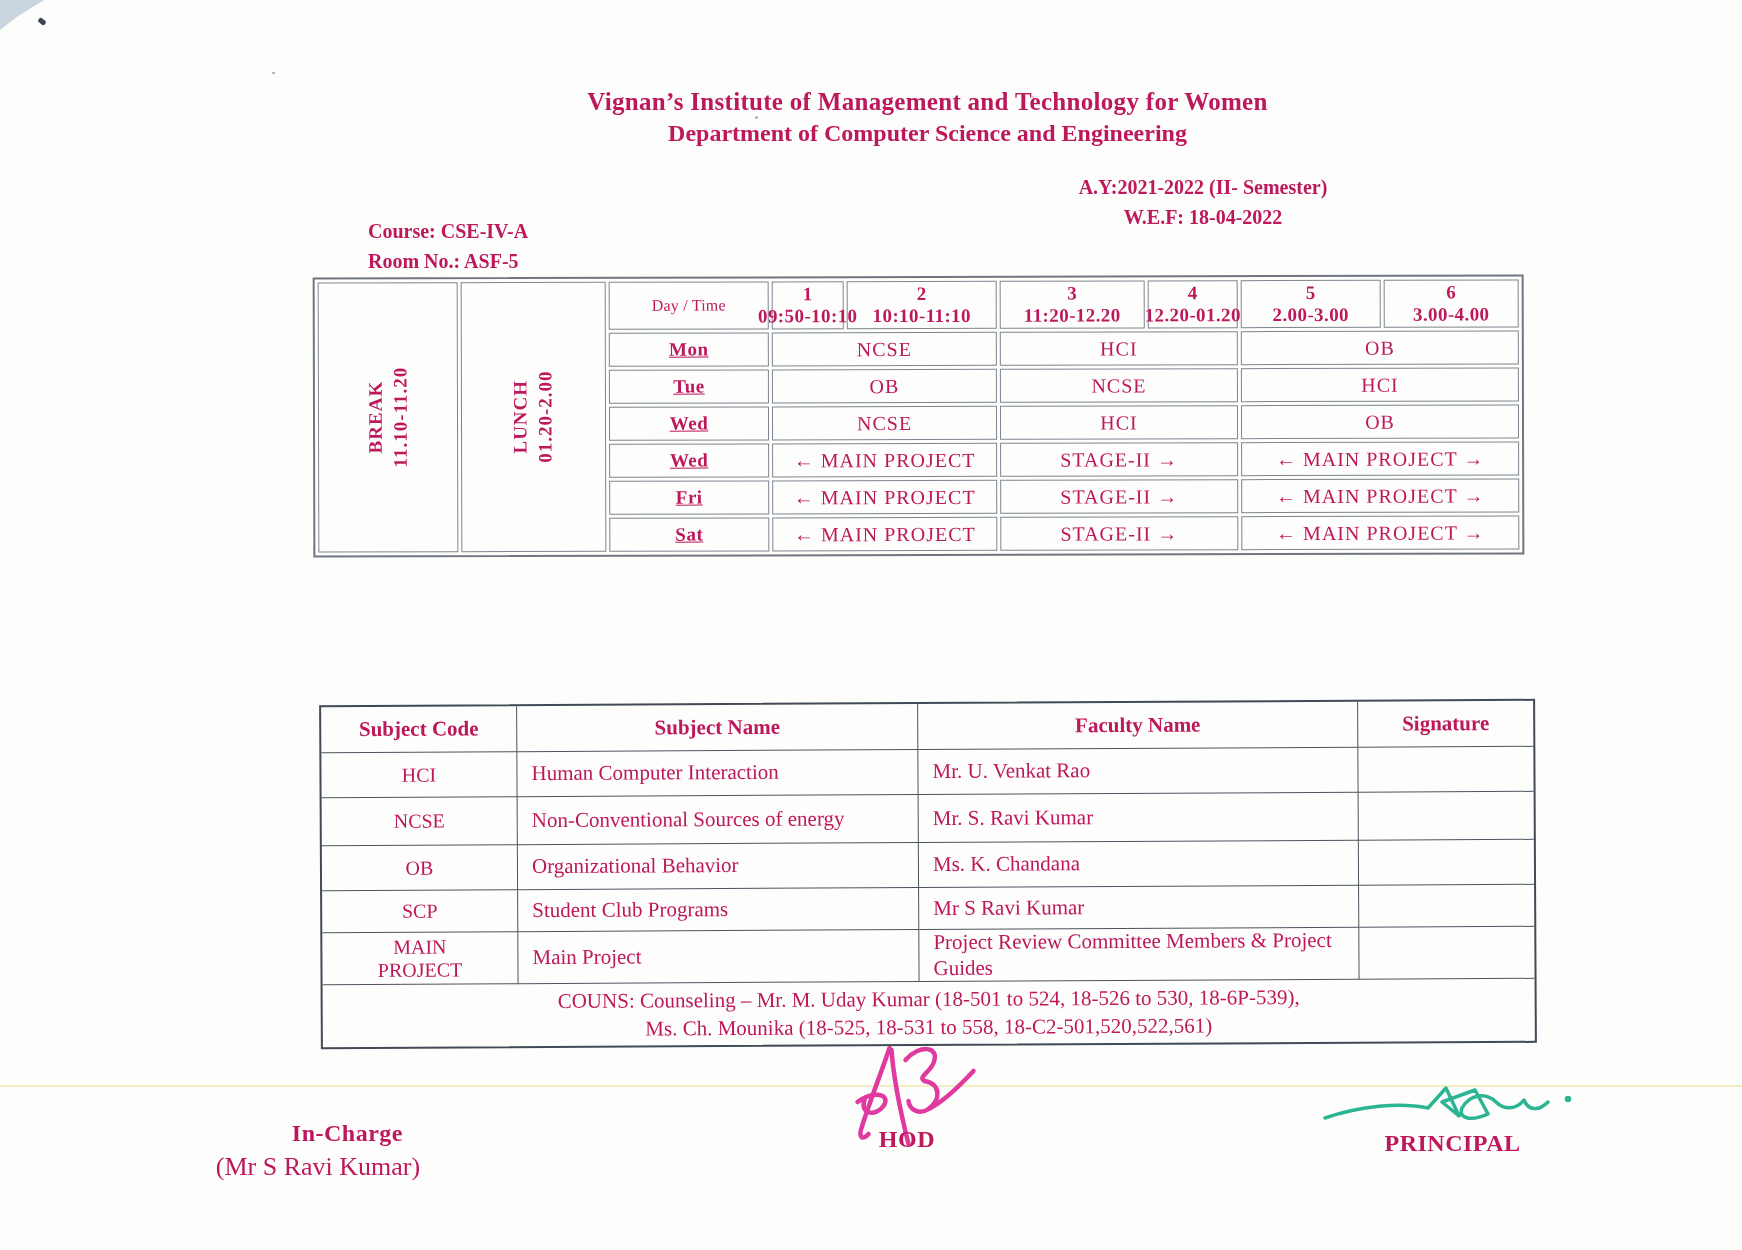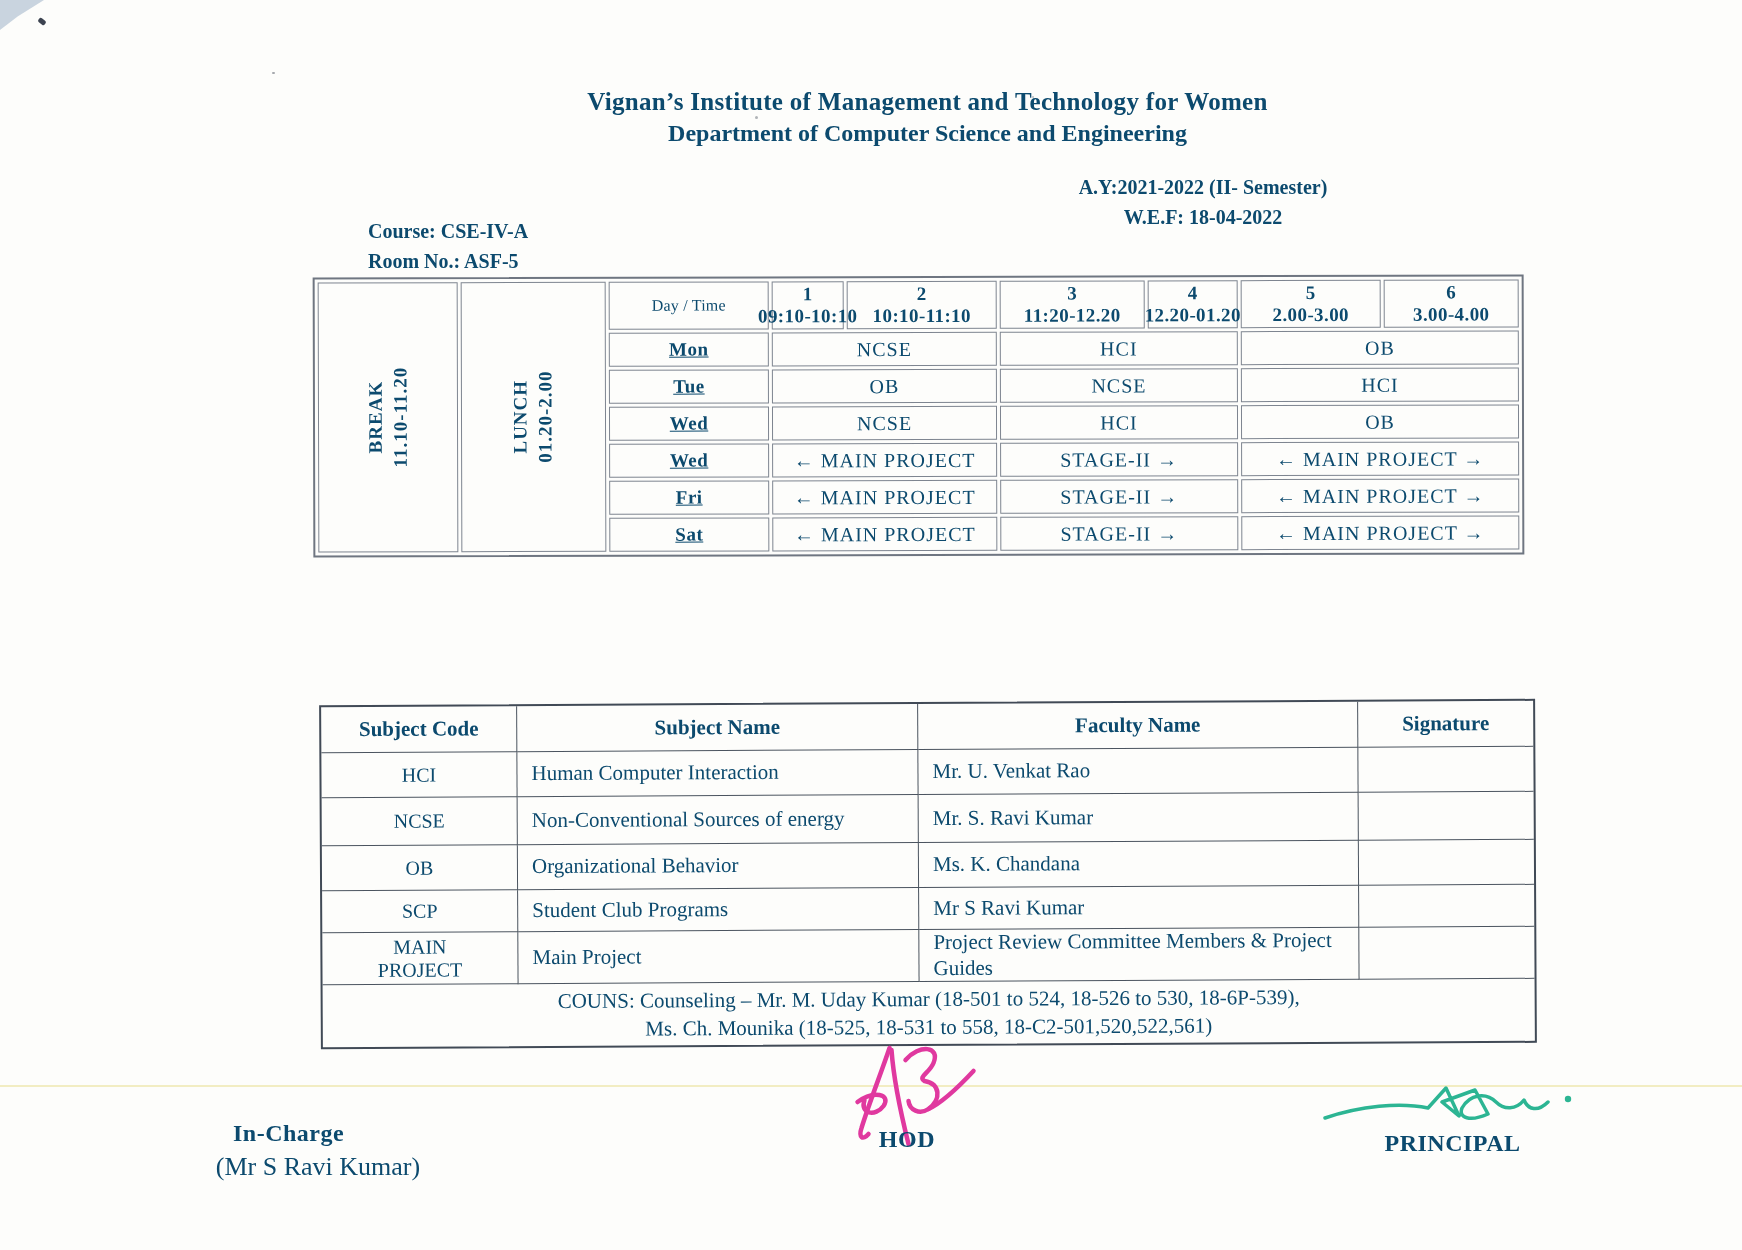--- a/index.html
+++ b/index.html
@@ -1,18 +1,18 @@
 <!DOCTYPE html>
 <html><head>
 <meta charset="utf-8">
 <style>
   html,body{margin:0;padding:0;background:#d9d9d9;}
   .page{
     position:relative;width:1742px;height:1250px;background:#fdfdfb;overflow:hidden;
-    font-family:"Liberation Serif","DejaVu Serif",serif;color:#0c4a6e;
+    font-family:"Liberation Serif","DejaVu Serif",serif;color:#be185d;
   }
   
   .corner-fold{position:absolute;left:0;top:0;width:44px;height:30px;background:#bfcdd9;
     clip-path:polygon(0 0,100% 0,40% 55%,0 100%);opacity:.85;}
   .speck{position:absolute;background:#3c4350;border-radius:2px;}
   .speck.s1{left:38px;top:19px;width:8px;height:5px;transform:rotate(38deg);}
   .speck.s2{left:272px;top:72px;width:3px;height:2px;opacity:.45;}
   .speck.s3{left:755px;top:116px;width:3px;height:3px;opacity:.4;border-radius:50%;}
   .speck.s4{left:1032px;top:96px;width:2px;height:2px;opacity:.35;}
   .yellow-line{position:absolute;left:0;top:1085px;width:1742px;height:2px;background:#efe9b4;opacity:.8;}
@@ -47,21 +47,21 @@
   .subjects .cell{border-right:1.5px solid #4b545f;border-bottom:1.5px solid #4b545f;
     display:flex;align-items:center;font-size:21px;padding:0 4px;}
   .subjects .th{justify-content:center;font-weight:bold;text-align:center;}
   .subjects .code{justify-content:center;text-align:center;white-space:pre-line;line-height:1.15;font-size:20px;}
   .subjects .txt{padding-left:14px;line-height:1.2;}
   .subjects .last-col{border-right:none;}
   .subjects .foot{grid-column:1 / -1;border-right:none;border-bottom:none;
     flex-direction:column;justify-content:center;text-align:center;line-height:1.35;font-size:21px;}
   
   .sig-label{position:absolute;font-weight:bold;font-size:24px;letter-spacing:.5px;}
-  .incharge{left:233px;top:1120px;width:170px;text-align:left;}
+  .incharge{left:233px;top:1120px;width:170px;text-align:right;}
   .incharge-name{position:absolute;left:203px;top:1152px;width:230px;text-align:center;
     font-size:26px;}
   .hod{left:835px;top:1126px;width:100px;text-align:right;}
   .principal{left:1360px;top:1130px;width:185px;text-align:center;}
   .sig-svg{position:absolute;}
   .hod-sig{left:845px;top:1042px;width:135px;height:112px;}
   .principal-sig{left:1320px;top:1082px;width:262px;height:52px;}
 </style>
 </head>
 <body>
@@ -83,21 +83,21 @@
   </div>
   <div class="ay-block">
     <div>A.Y:2021-2022 (II- Semester)</div>
     <div>W.E.F: 18-04-2022</div>
   </div>
 
   <div class="tt">
     <div class="cell corner">Day / Time</div>
     <div class="cell head">
       <span>1</span>
-      <span>09:10-10:10</span>
+      <span>09:50-10:10</span>
     </div>
     <div class="cell head">
       <span>2</span>
       <span>10:10-11:10</span>
     </div>
     <div class="cell vcell">
       <div class="vtext">
         <div>BREAK</div>
         <div>11.10-11.20</div>
       </div>

